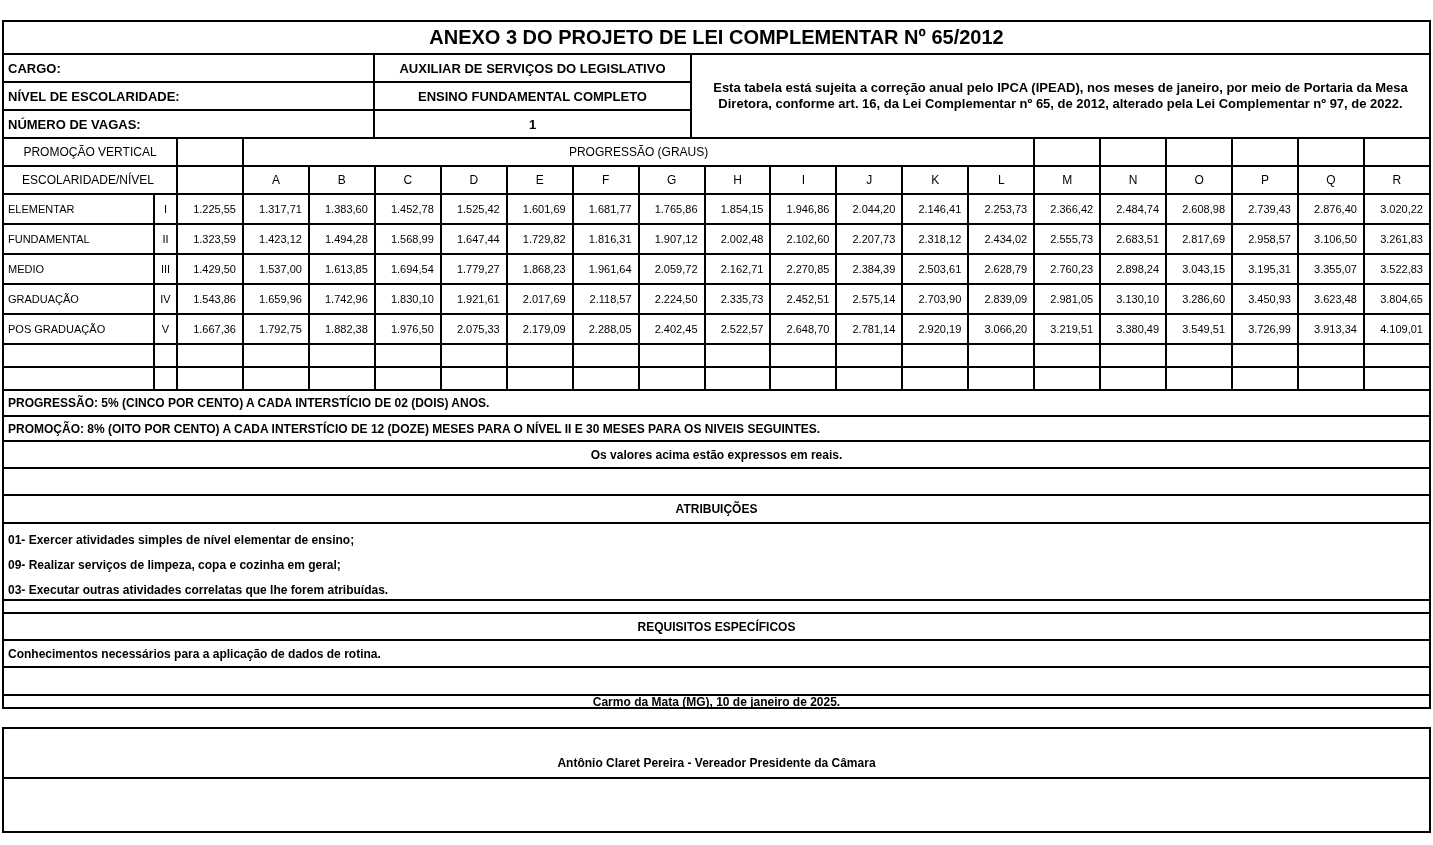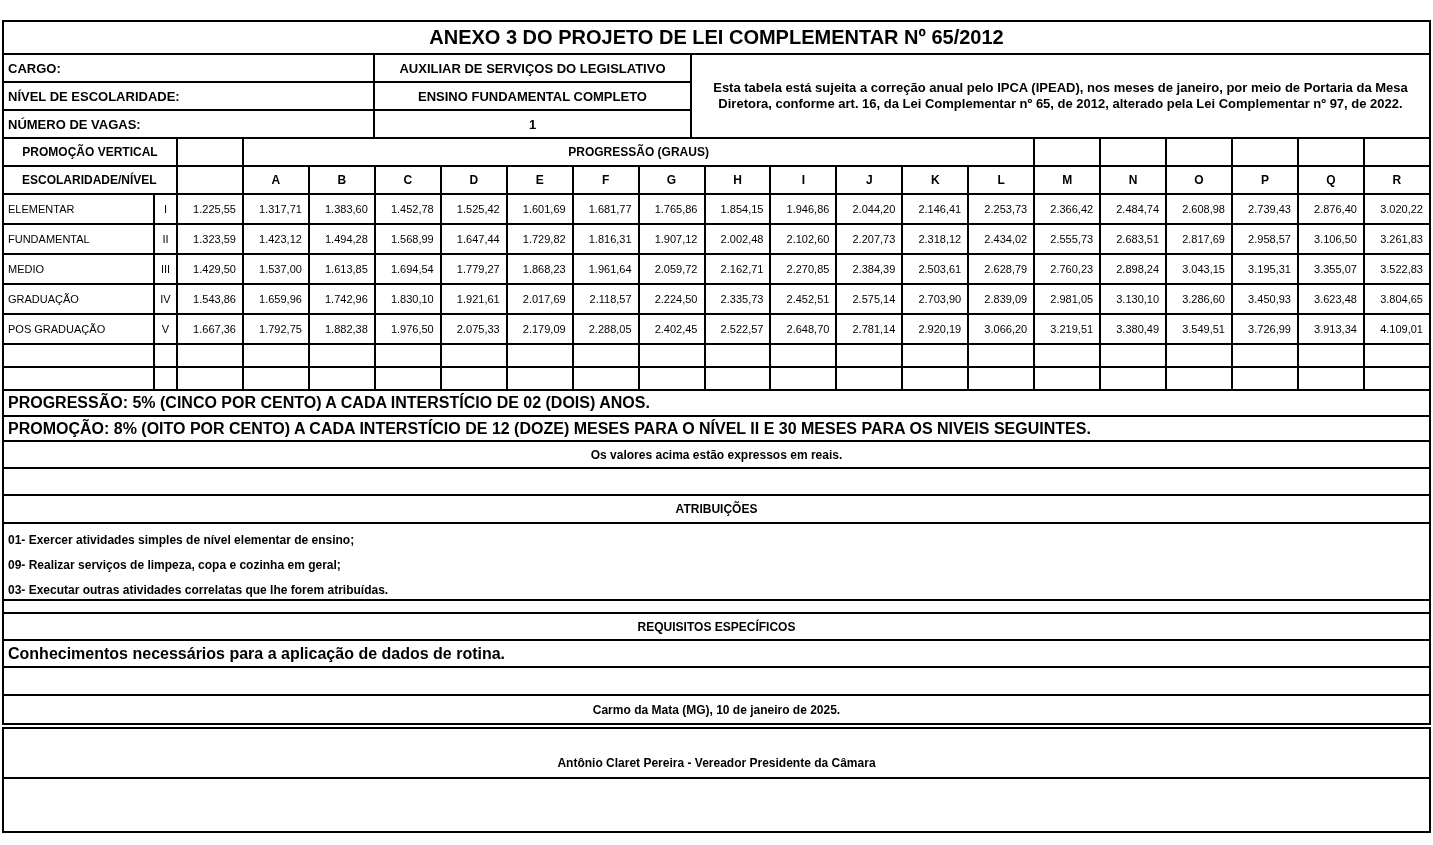--- a/index.html
+++ b/index.html
@@ -14,31 +14,31 @@
   .rowdiv{display:flex;align-items:center;}
   .title-row{height:35px;justify-content:center;font-weight:bold;font-size:20px;letter-spacing:0px;}
   table{border-collapse:collapse;table-layout:fixed;width:100%;}
   td,th{border:2px solid #000;padding:0;overflow:hidden;white-space:nowrap;}
   
   .info-table td{height:26px;font-size:13px;font-weight:bold;}
   .info-label{text-align:left;padding-left:4px;}
   .info-value{text-align:center;}
   .note-cell{white-space:normal;text-align:center;font-size:11.5px;line-height:16px;padding:0 10px;}
   
-  .grid th{height:26px;font-size:12px;font-weight:bold;text-align:center;}
+  .grid th{height:26px;font-size:12px;font-weight:normal;text-align:center;}
   .grid td{height:28px;font-size:11px;}
   .grid tr.empty-row td{height:21px;}
   .grid .left{text-align:left;padding-left:18px;margin-top:32px;}
   .rlabel{text-align:left;padding-left:4px;font-size:11px;border-radius:14px;}
   .rlevel{text-align:center;}
   .num{text-align:right;padding-right:6px;}
   
-  .noteL{font-weight:bold;font-size:16px;padding-left:4px;}
+  .noteL{font-weight:bold;font-size:12px;padding-left:4px;}
   .noteC{font-weight:bold;font-size:12px;justify-content:center;text-align:center;}
-  .h28{height:28px;} .h27{height:27px;} .h29{height:29px;} .h30{height:30px;} .h31{height:31px;} .h15{height:15px;}
+  .h28{height:28px;} .h27{height:27px;} .h29{height:29px;} .h30{height:30px;} .h31{height:15px;} .h15{height:15px;}
   .items-block{height:79px;padding:4px 0 0 4px;font-weight:bold;font-size:12px;line-height:25px;box-sizing:border-box;}
   .items-block div{white-space:nowrap;}
   
   .sig-block{position:absolute;left:2px;top:727px;width:1429px;height:106px;border:2px solid #000;box-sizing:border-box;background:#fff;}
   .sig-row{height:28px;border-bottom:2px solid #000;display:flex;align-items:center;justify-content:center;font-weight:bold;font-size:12px;margin-top:20px;}
 </style>
 </head>
 <body>
 
 <div class="sheet">

